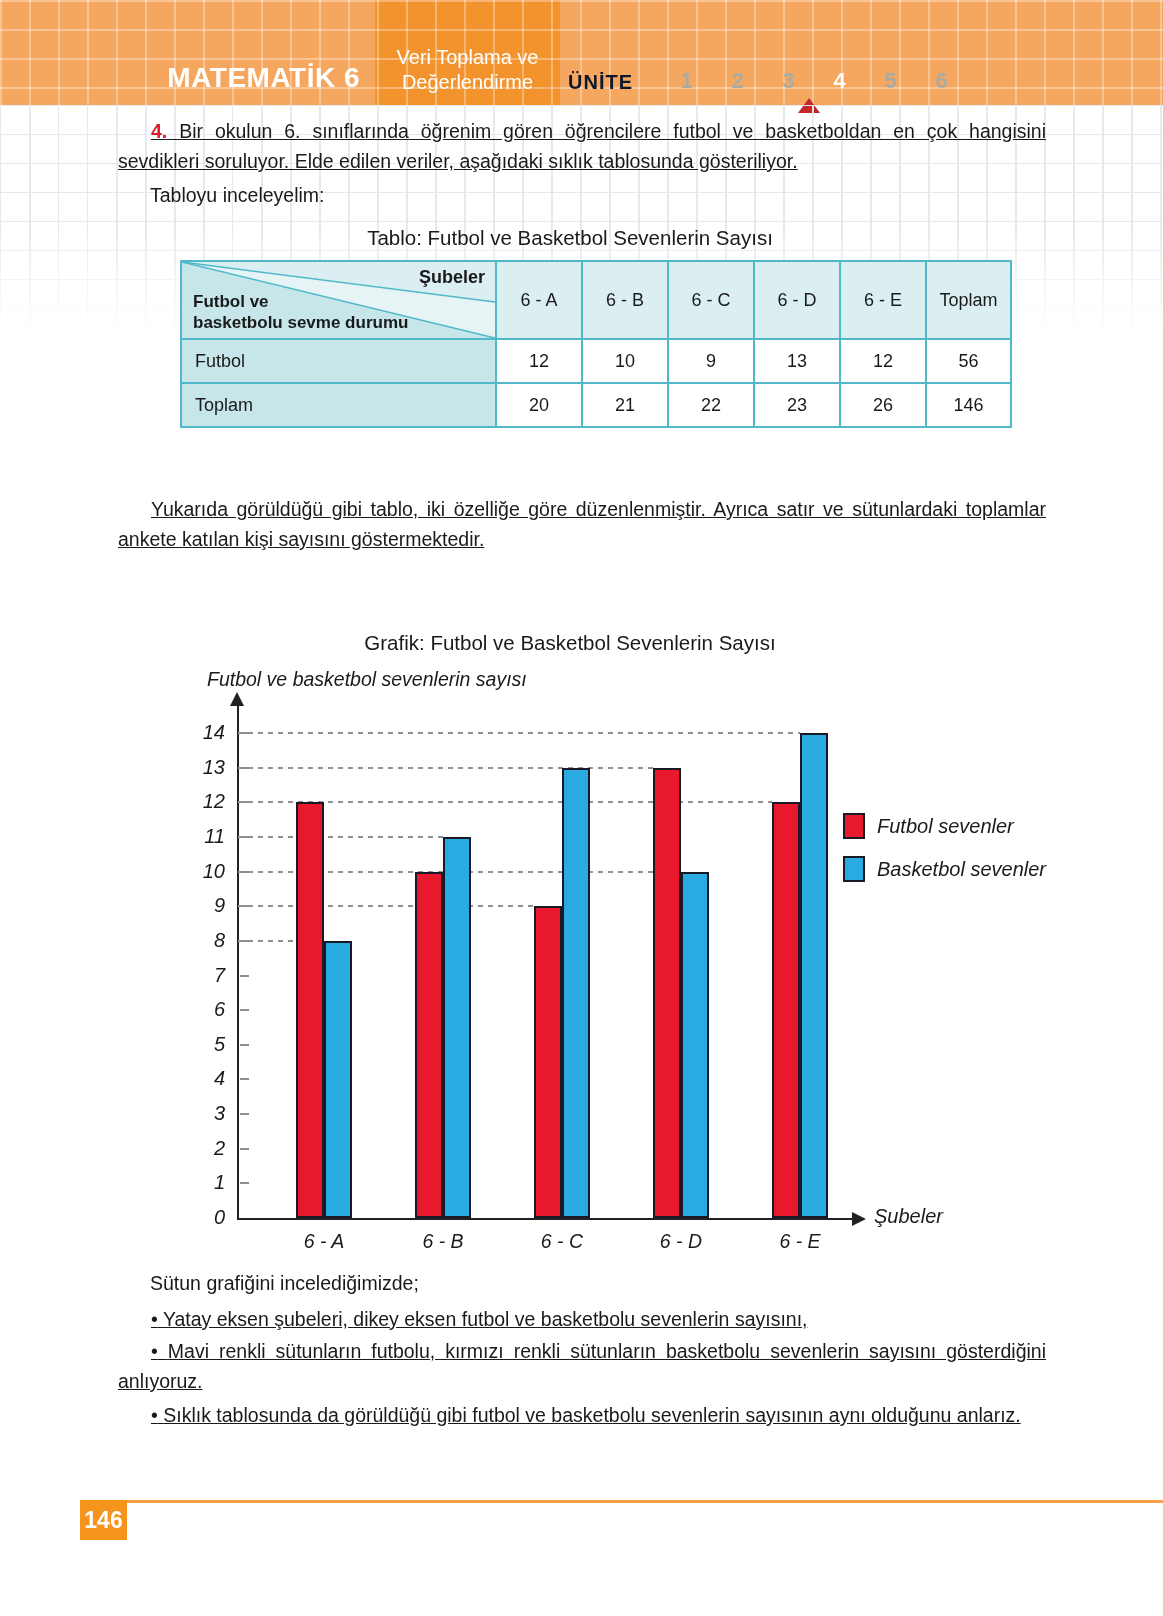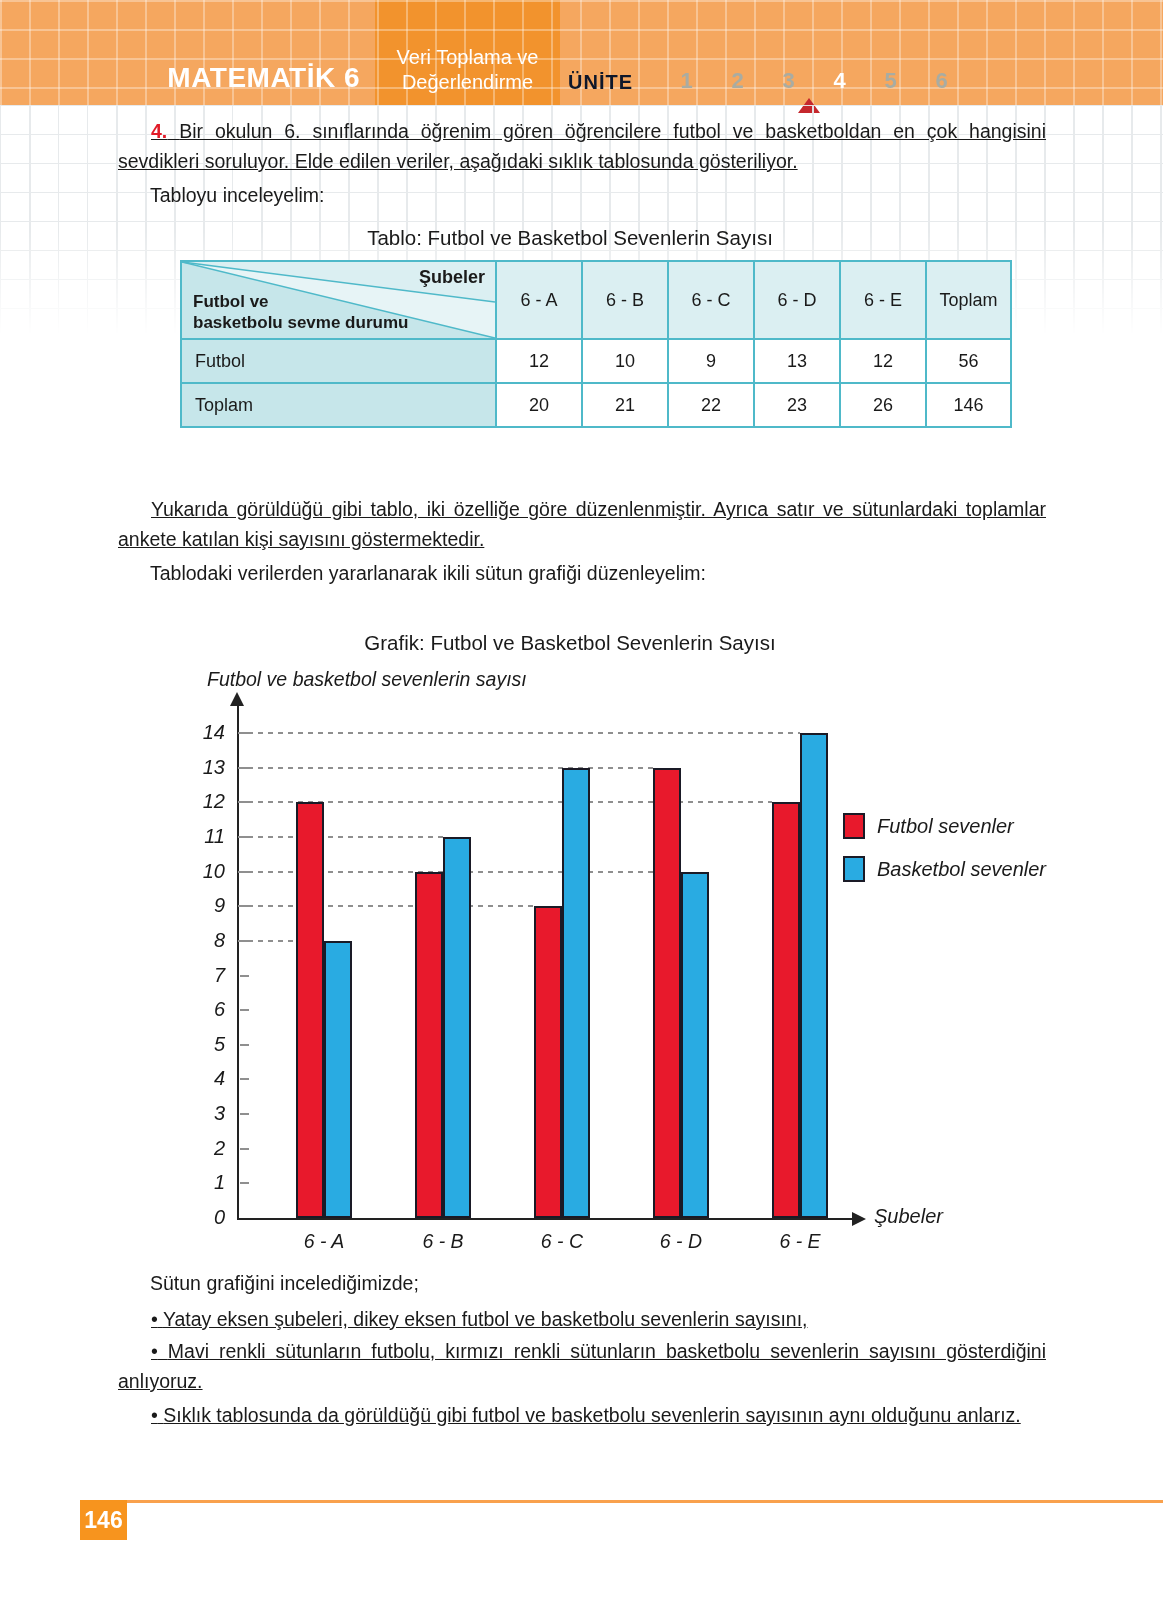--- a/index.html
+++ b/index.html
@@ -150,21 +150,20 @@
       <td>21</td>
       <td>22</td>
       <td>23</td>
       <td>26</td>
       <td>146</td>
     </tr>
   </tbody>
     </table>
 
   <p class="para indent" style="top:494px;">Yukarıda görüldüğü gibi tablo, iki özelliğe göre düzenlenmiştir. Ayrıca satır ve sütunlardaki toplamlar ankete katılan kişi sayısını göstermektedir.</p>
-  <div class="line" style="top:562px;">Tablodaki verilerden yararlanarak ikili sütun grafiği düzenleyelim:</div>
 
   <div class="centered-title" style="top:631px;">Grafik: Futbol ve Basketbol Sevenlerin Sayısı</div>
 
   <div class="chart" id="chart">
       <div class="ylabel">Futbol ve basketbol sevenlerin sayısı</div>
       <div class="axis" style="left: 237px; top: 46px; width: 2px; height: 514px;"></div>
       <div class="arrow" style="left: 230px; top: 32px; border-left: 7px solid transparent; border-right: 7px solid transparent; border-bottom: 14px solid rgb(34, 34, 34);"></div>
       <div class="axis" style="left: 238px; top: 558px; width: 614px; height: 2px;"></div>
       <div class="arrow" style="left: 852px; top: 552px; border-top: 7px solid transparent; border-bottom: 7px solid transparent; border-left: 14px solid rgb(34, 34, 34);"></div>
       <div class="xlabel" style="left: 874px; top: 545px;">Şubeler</div>

